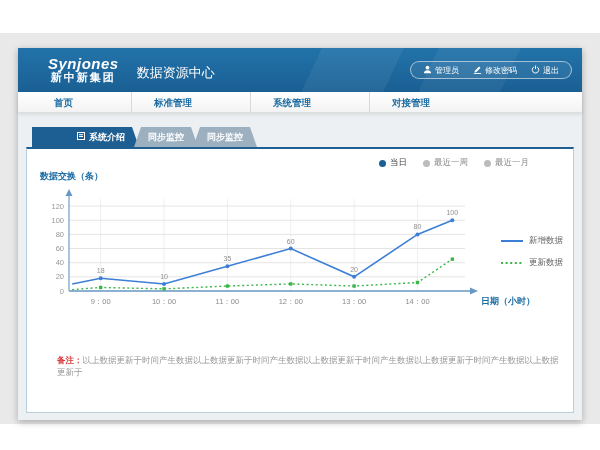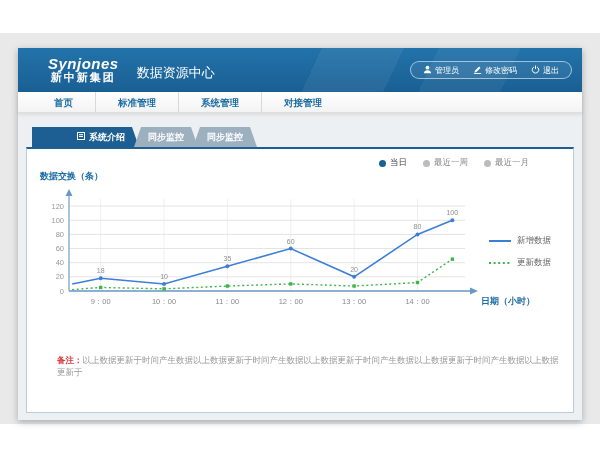--- a/index.html
+++ b/index.html
@@ -21,21 +21,21 @@
   .logo-main { font-size:15px; font-weight:bold; font-style:italic; letter-spacing:.5px; }
   .logo-sub  { font-size:11px; font-weight:bold; letter-spacing:2px; }
   .app-title { margin-left:18px; margin-top:6px; color:#fff; font-size:13px; position:relative; }
   .user-bar { position:absolute; right:10px; top:13px; height:18px; display:flex; align-items:center; gap:14px;
               padding:0 12px; border:1px solid rgba(255,255,255,.55); border-radius:9px;
               background:rgba(255,255,255,.07); }
   .ub-item { display:flex; align-items:center; gap:3px; color:#fff; font-size:8px; cursor:pointer; white-space:nowrap; }
 
   
   .nav { height:21px; background:linear-gradient(#ffffff,#f3f3f3); display:flex; align-items:stretch;
-         border-bottom:1px solid #dedede; box-shadow:0 2px 3px rgba(0,0,0,.08); position:relative; padding-left:14px; }
+         border-bottom:1px solid #dedede; box-shadow:0 2px 3px rgba(0,0,0,.08); position:relative; padding-left:14px;gap:36px; }
   .nav-item { font-size:9.5px; font-weight:bold; color:var(--accent,#1b6ca3); line-height:21px; padding:0 22px; cursor:pointer; }
   .nav-item + .nav-item { border-left:1px solid #d9d9d9; }
 
   
   .content { position:relative; height:307px; }
   .tabs { display:flex; margin:14px 0 0 14px; height:20px; position:relative; z-index:2; }
   .tab { height:20px; line-height:20px; padding:0 14px; font-size:9px; font-weight:bold; color:#fff;
          display:flex; align-items:center; gap:4px; cursor:pointer; }
   .tab.active { background:var(--tab-active,#1d5f92); clip-path:polygon(0 0, calc(100% - 7px) 0, 100% 100%, 0 100%);padding-left:45px; }
   .tab.inactive { background:var(--tab-inactive,#9db0c0); clip-path:polygon(7px 0, calc(100% - 7px) 0, 100% 100%, 0 100%);
@@ -46,21 +46,21 @@
   .radios { position:absolute; top:8px; right:44px; display:flex; gap:16px;padding-left:43px; }
   .radio-item { display:flex; align-items:center; gap:4px; font-size:8.5px; color:#888; cursor:pointer; }
   .radio-item .dot { width:7px; height:7px; border-radius:50%; background:#bcbcbc; }
   .radio-item.sel { color:#444; }
   .radio-item.sel .dot { background:var(--tab-active,#1d5f92); }
 
   .ylabel { position:absolute; top:21px; left:13px; font-size:9px; font-weight:bold; color:var(--accent,#1b6ca3); }
   #chart-svg { position:absolute; top:38px; left:8px; }
   svg text { font-family:"Liberation Sans","DejaVu Sans",sans-serif; }
 
-  .legend { position:absolute; top:86px; right:22px; display:flex; flex-direction:column; gap:10px; }
+  .legend { position:absolute; top:86px; right:10px; display:flex; flex-direction:column; gap:10px; }
   .legend-item { display:flex; align-items:center; gap:6px; font-size:8.5px; color:#666; cursor:pointer; white-space:nowrap; }
 
   .note { position:absolute; top:206px; left:30px; right:14px; font-size:8.5px; color:#999; line-height:1.4; }
   .note-prefix { color:var(--note-red,#d93a3a); font-weight:bold; }
 </style>
 </head>
 <body>
 
 <div class="stage">
   <div class="bg-band"></div>

